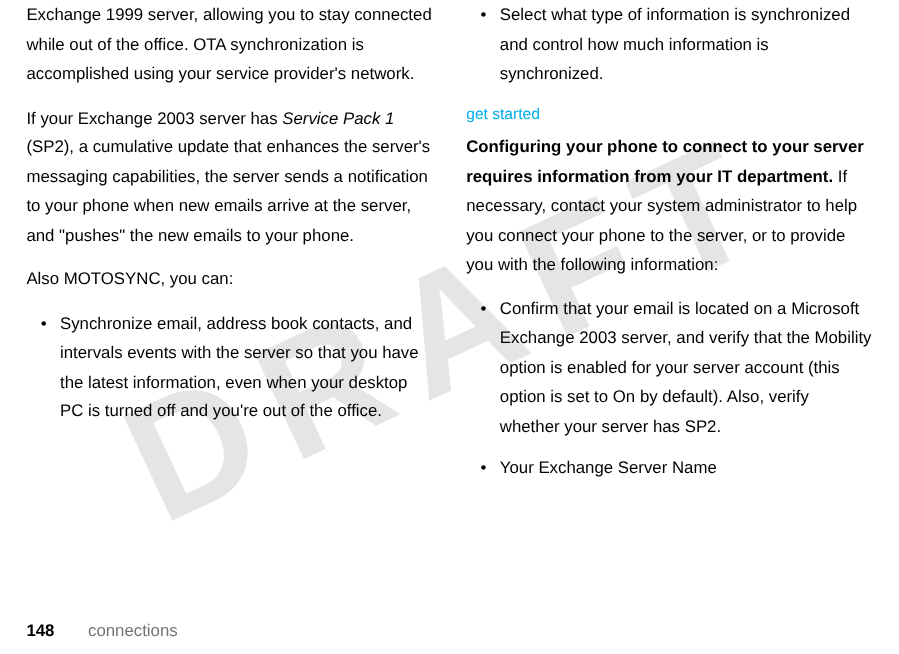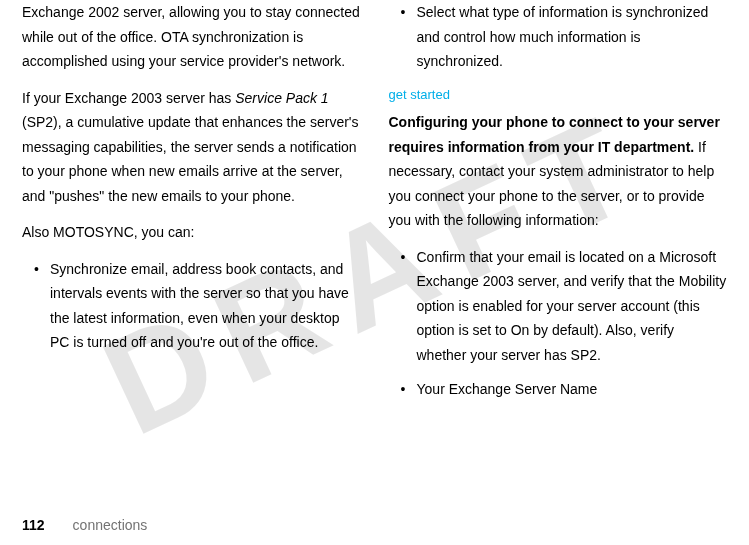--- a/index.html
+++ b/index.html
@@ -89,21 +89,21 @@
       color: #737373;
     }
   </style>
 </head>
 <body>
 
 <div class="watermark">DRAFT</div>
 
 <div class="page">
   <div class="col">
-    <p class="para">Exchange 2002 server, allowing you to stay connected while out of the office. OTA synchronization is accomplished using your service provider's network.</p>
+    <p class="para">Exchange 1999 server, allowing you to stay connected while out of the office. OTA synchronization is accomplished using your service provider's network.</p>
     <p class="para">
       <span>If your Exchange 2003 server has </span><span class="italic">Service Pack 1</span><span> (SP2), a cumulative update that enhances the server's messaging capabilities, the server sends a notification to your phone when new emails arrive at the server, and "pushes" the new emails to your phone.</span>
     </p>
     <p class="para">Also MOTOSYNC, you can:</p>
     <ul class="bullets">
       <li>Synchronize email, address book contacts, and intervals events with the server so that you have the latest information, even when your desktop PC is turned off and you're out of the office.</li>
     </ul>
   </div>
 
   <div class="col">
@@ -115,14 +115,14 @@
       <span class="bold">Configuring your phone to connect to your server requires information from your IT department.</span><span> If necessary, contact your system administrator to help you connect your phone to the server, or to provide you with the following information:</span>
     </p>
     <ul class="bullets">
       <li>Confirm that your email is located on a Microsoft Exchange 2003 server, and verify that the Mobility option is enabled for your server account (this option is set to On by default). Also, verify whether your server has SP2.</li>
       <li>Your Exchange Server Name</li>
     </ul>
   </div>
 </div>
 
 <div class="footer">
-  <span class="page-num">112</span><span class="footer-label">connections</span>
+  <span class="page-num">148</span><span class="footer-label">connections</span>
 </div>
 
 </body></html>

